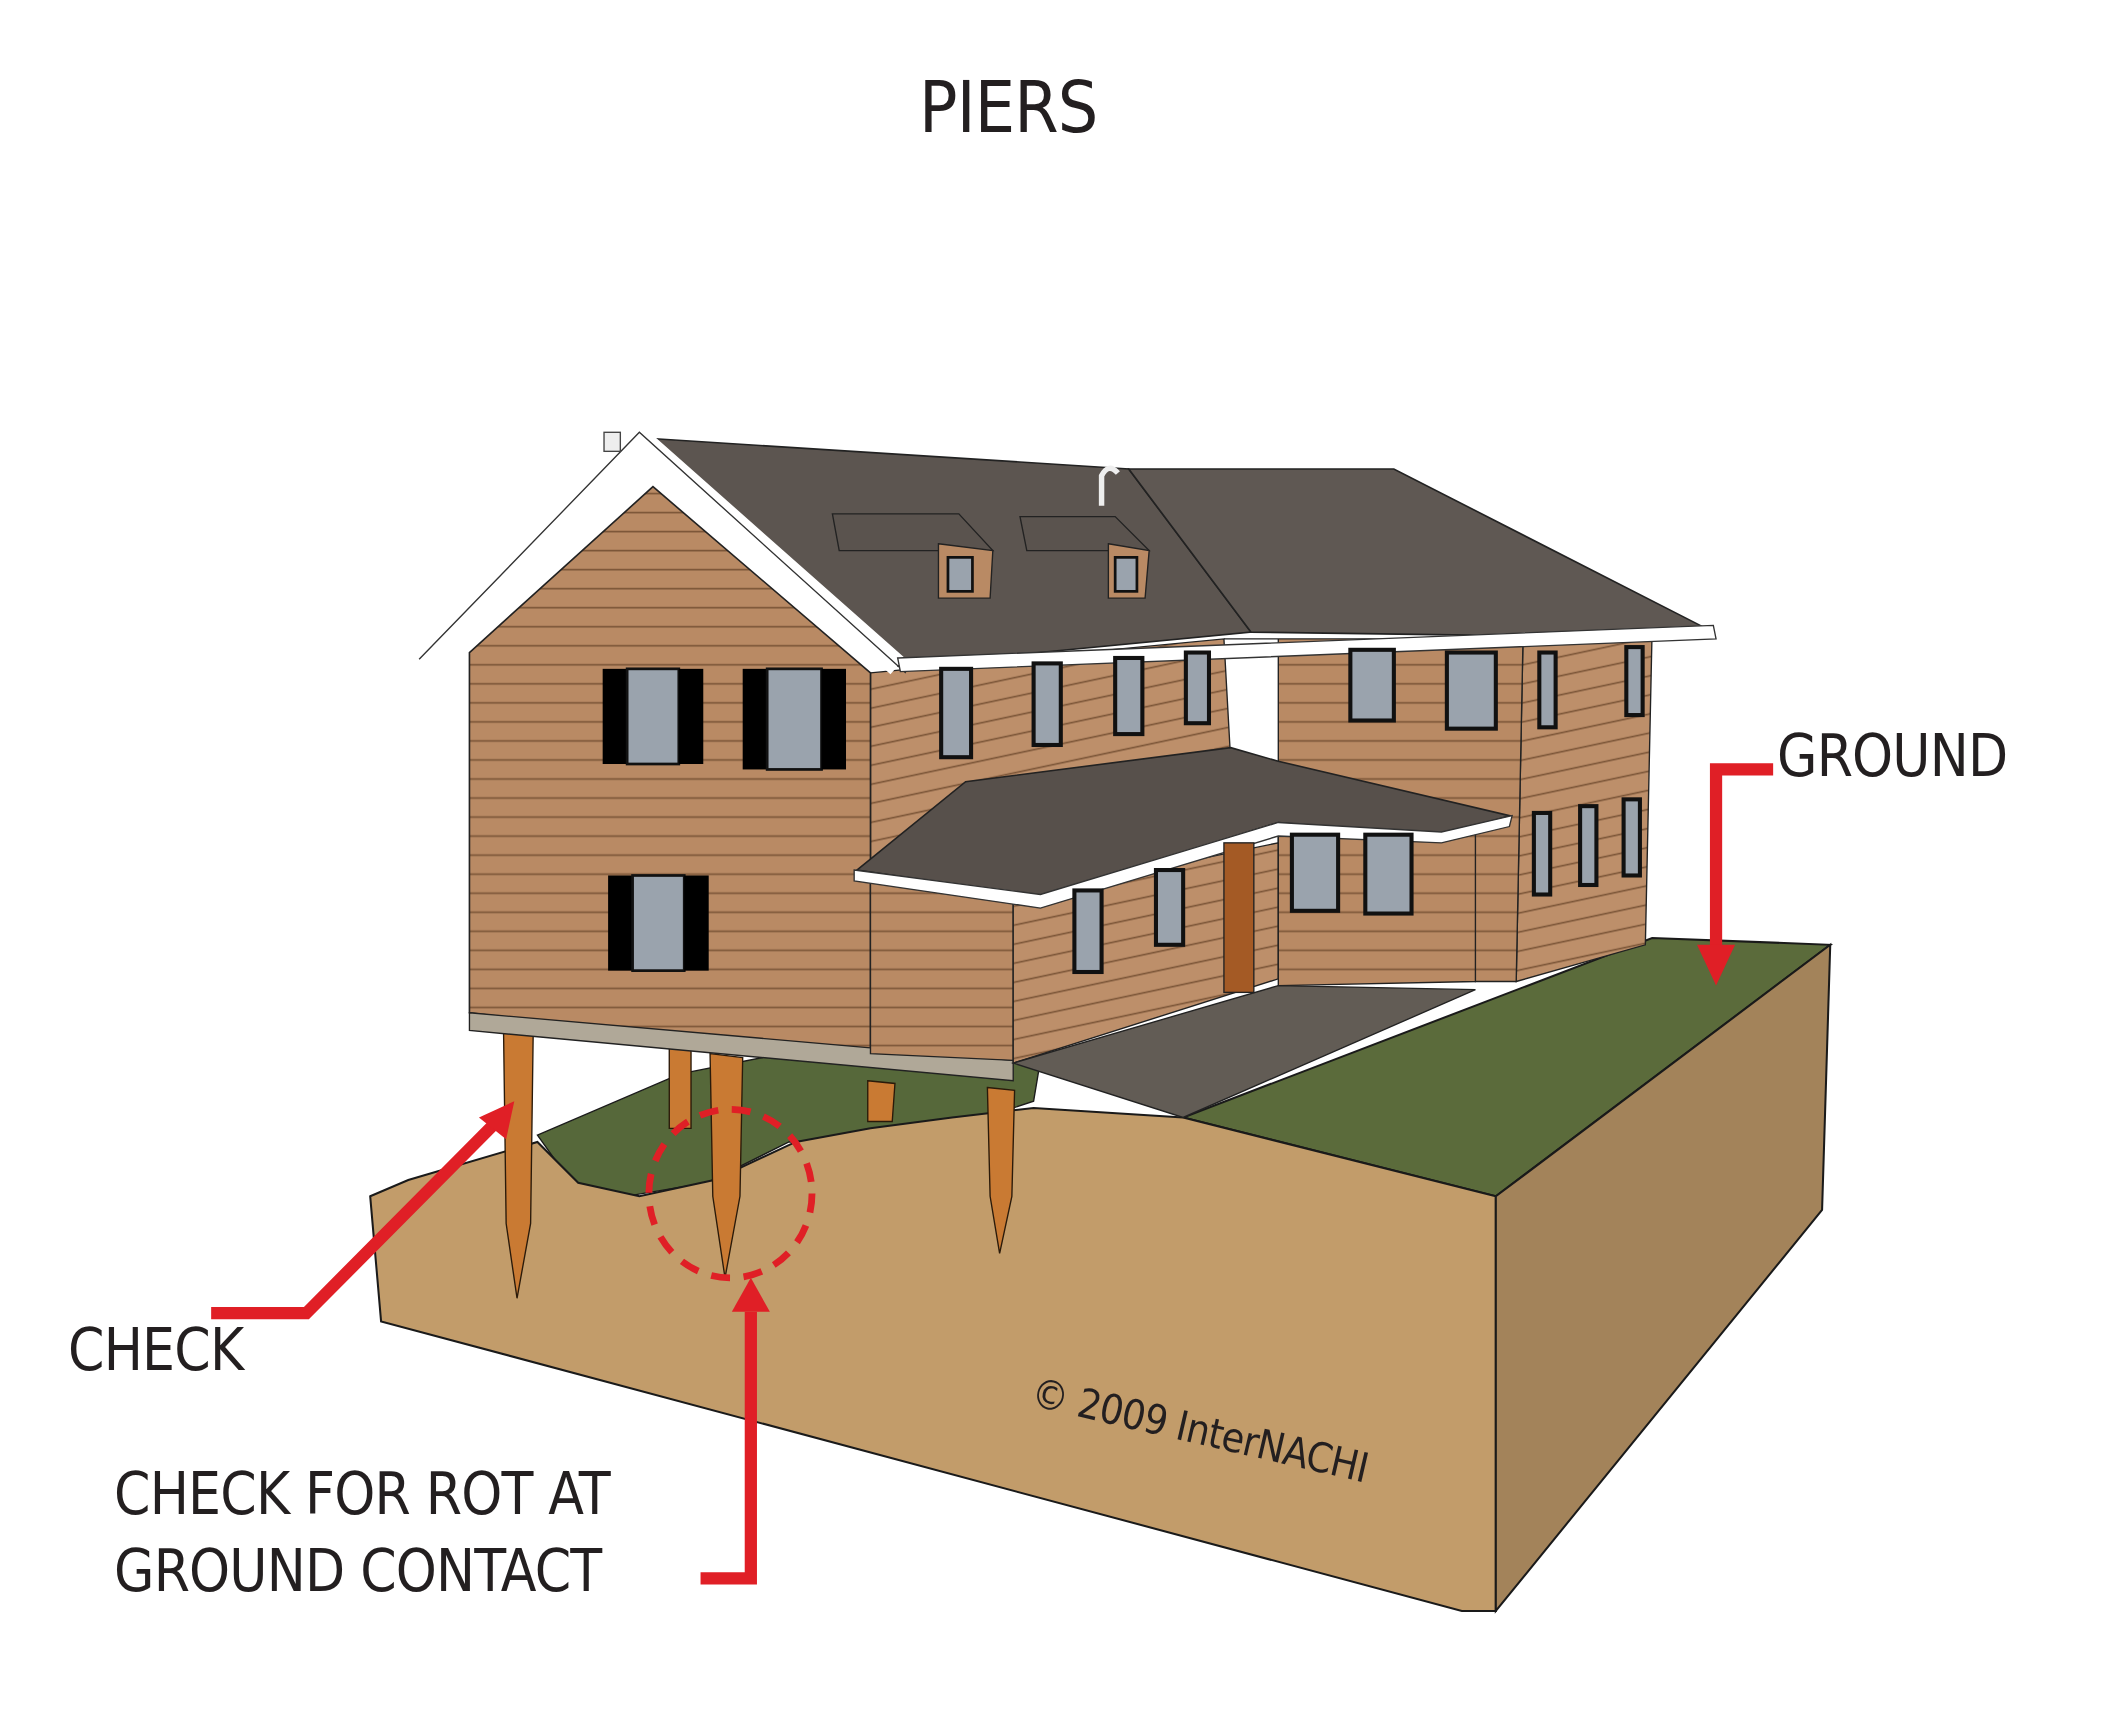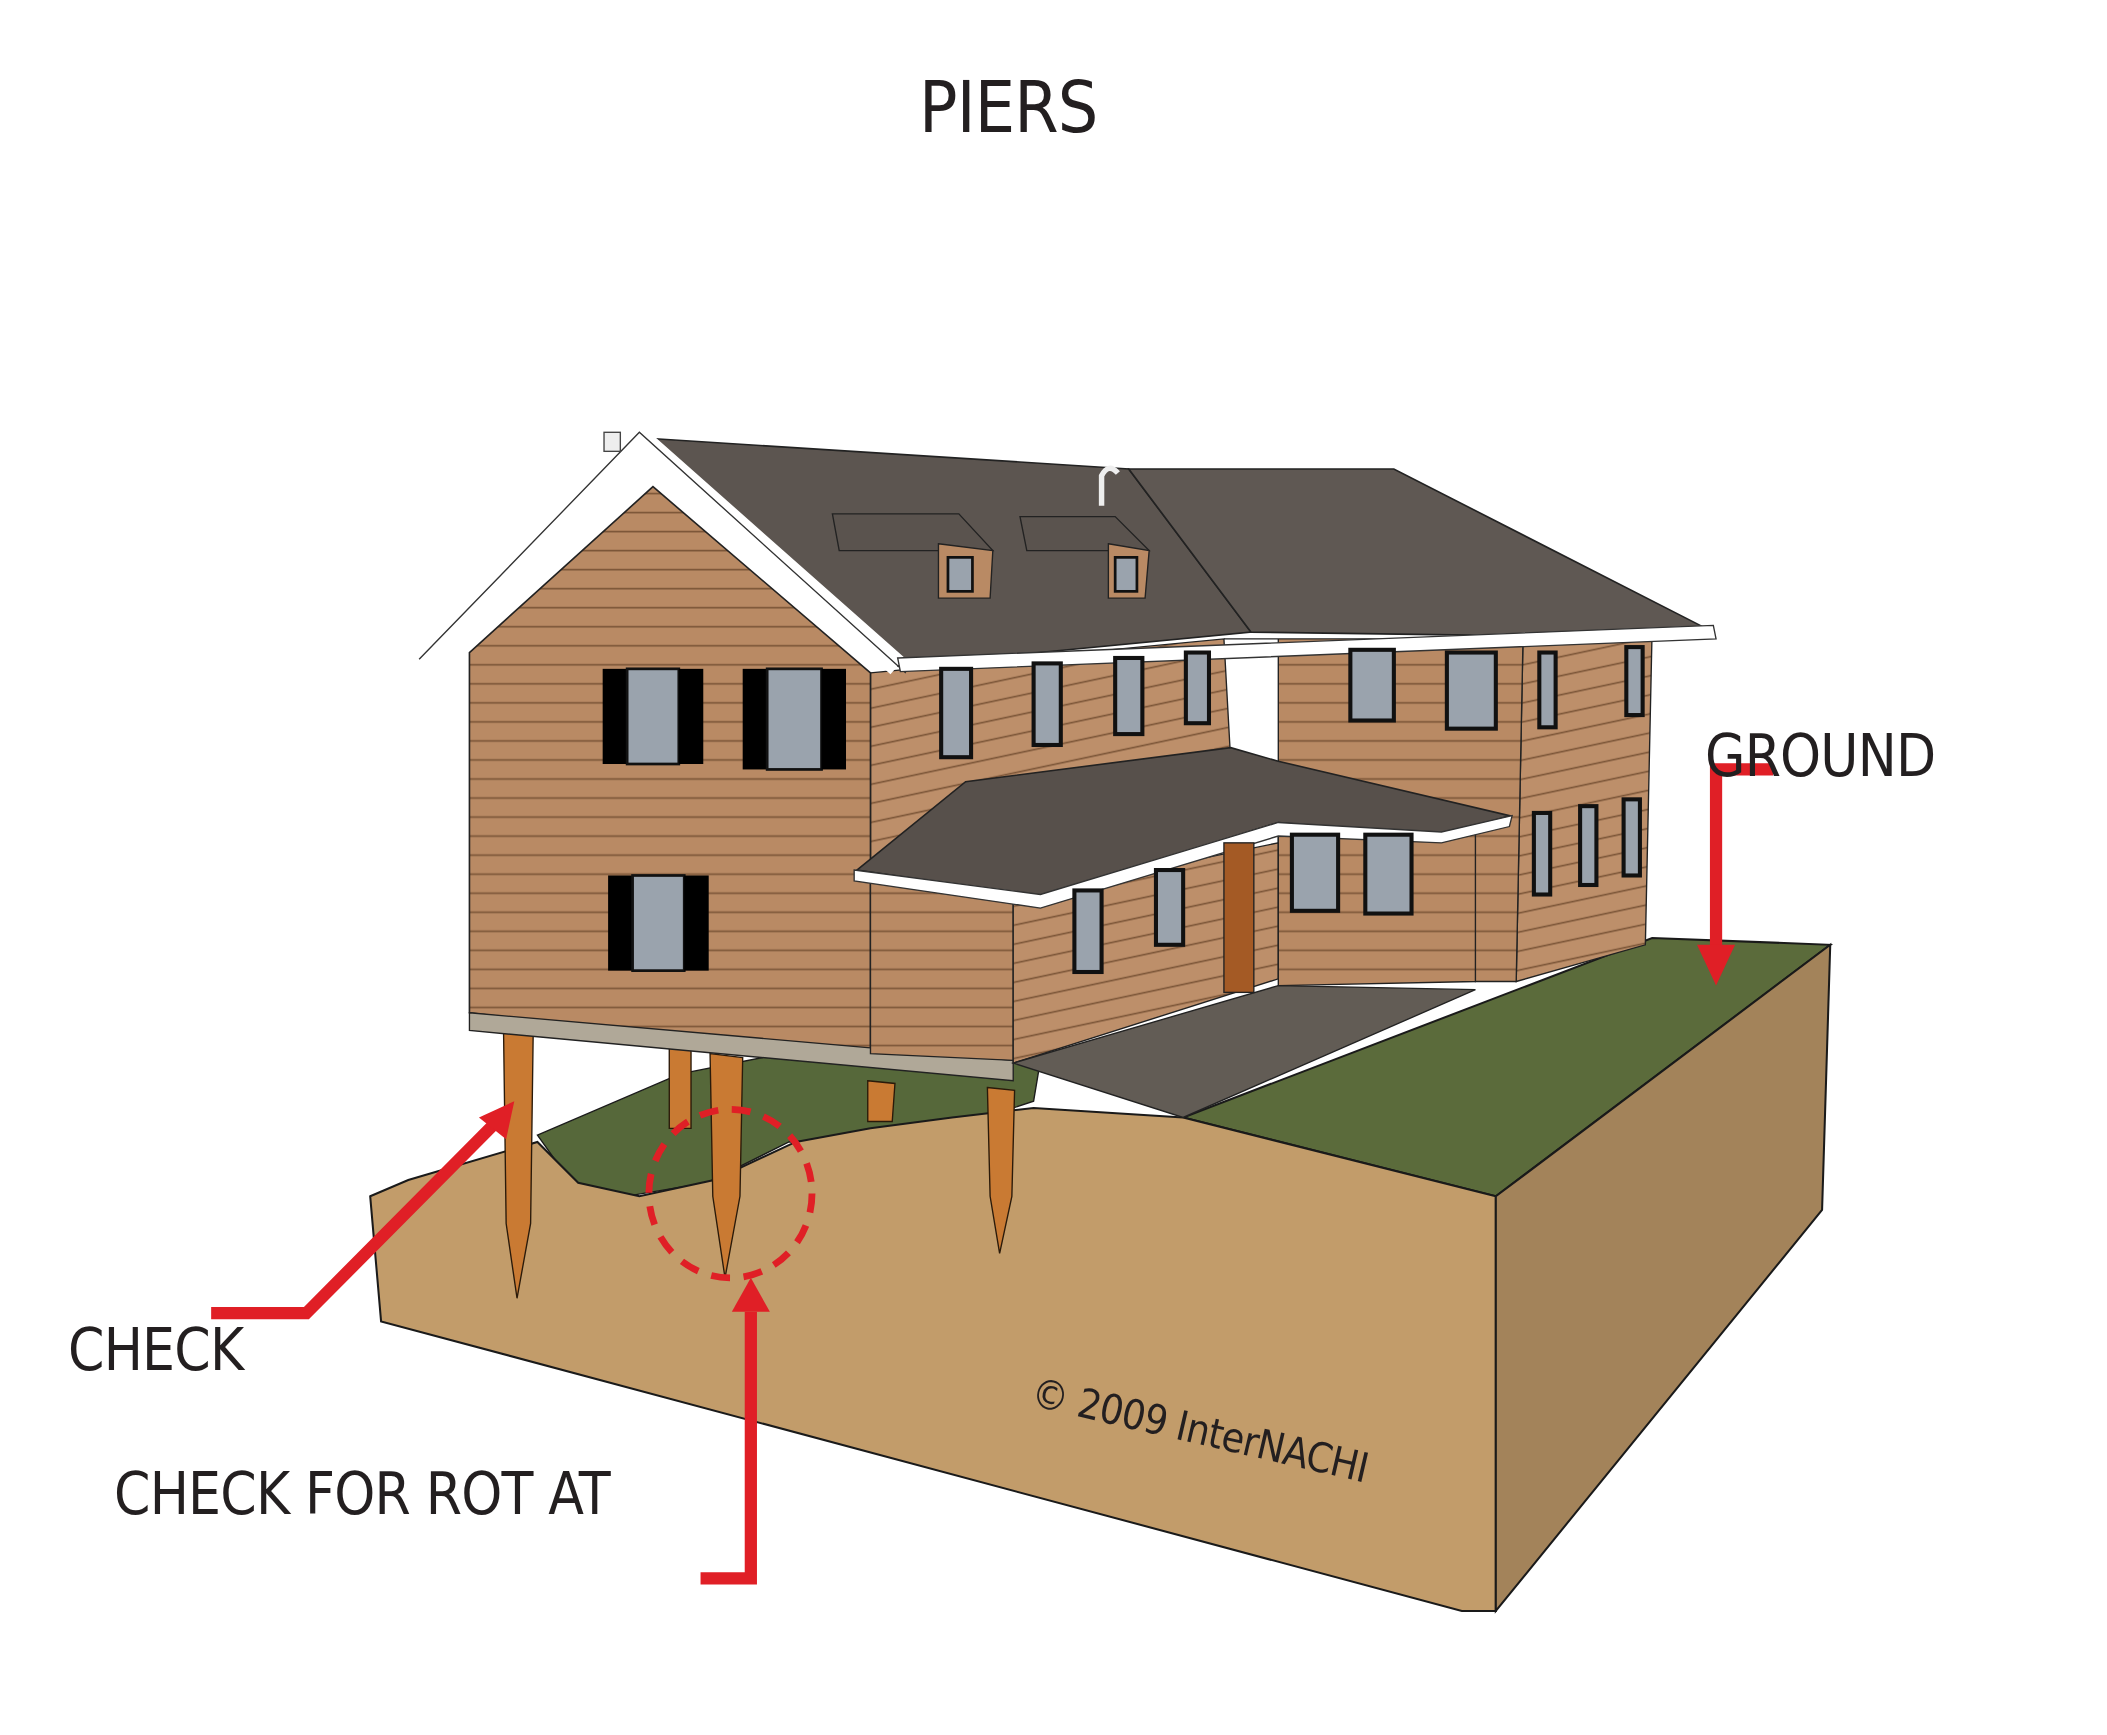--- a/index.html
+++ b/index.html
@@ -1,20 +1,20 @@
 <!DOCTYPE html>
 <html style="font-size:13.2px"><head>
 <meta charset="utf-8">
 <style>
   html,body{margin:0;padding:0;background:#ffffff;}
   body{width:2108px;height:1736px;position:relative;overflow:hidden;font-family:"DejaVu Sans","Liberation Sans",sans-serif;}
   #stage{position:absolute;left:0;top:0;width:2108px;height:1736px;}
   .lbl{position:absolute;color:#231f20;font-family:"DejaVu Sans Condensed","DejaVu Sans",sans-serif;letter-spacing:-0.8px;white-space:nowrap;line-height:1;}
   #title{left:919px;top:72px;font-size:71px;}
-  #lbl-ground{left:1705px;top:727px;font-size:58px;}
+  #lbl-ground{left:1777px;top:727px;font-size:58px;}
   #lbl-pier{left:68px;top:1321px;font-size:58px;}
   #lbl-check{left:114px;top:1456px;font-size:58px;line-height:77px;}
   #copyright{left:1037px;top:1372px;font-size:41px;transform:rotate(13deg);transform-origin:left top;}
 </style>
 </head>
 <body>
 
 <svg id="stage" viewBox="0 0 1550 1277" width="2108" height="1736" xmlns="http://www.w3.org/2000/svg">
   <defs>
     <pattern id="siding" width="40" height="14" patternUnits="userSpaceOnUse">
@@ -137,15 +137,16 @@
     <polygon points="538,965 566,965 552,940" fill="#e01f26" stroke="none"></polygon>
     <ellipse cx="537" cy="878" rx="60" ry="62" stroke-width="5" stroke-dasharray="14,10"></ellipse>
   </g>
 </svg>
 
 <div id="title" class="lbl">PIERS</div>
 <div id="lbl-ground" class="lbl">GROUND</div>
 <div id="lbl-pier" class="lbl">CHECK</div>
 <div id="lbl-check" class="lbl">
   <div>CHECK FOR ROT AT</div>
+  <div>GROUND CONTACT</div>
 </div>
 <div id="copyright" class="lbl">© 2009  InterNACHI</div>
 
 
 </body></html>

